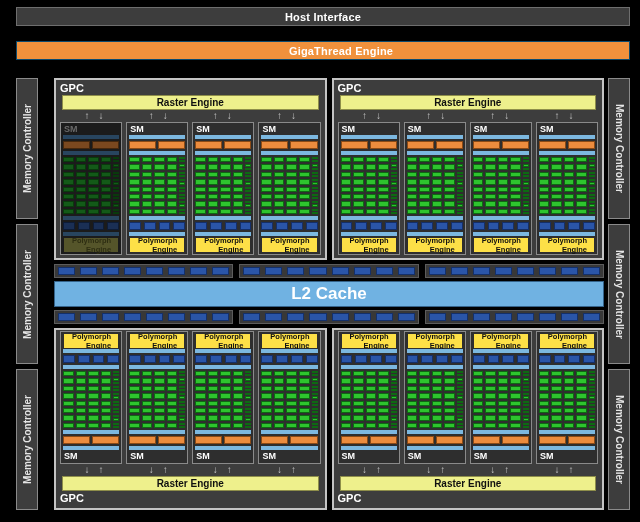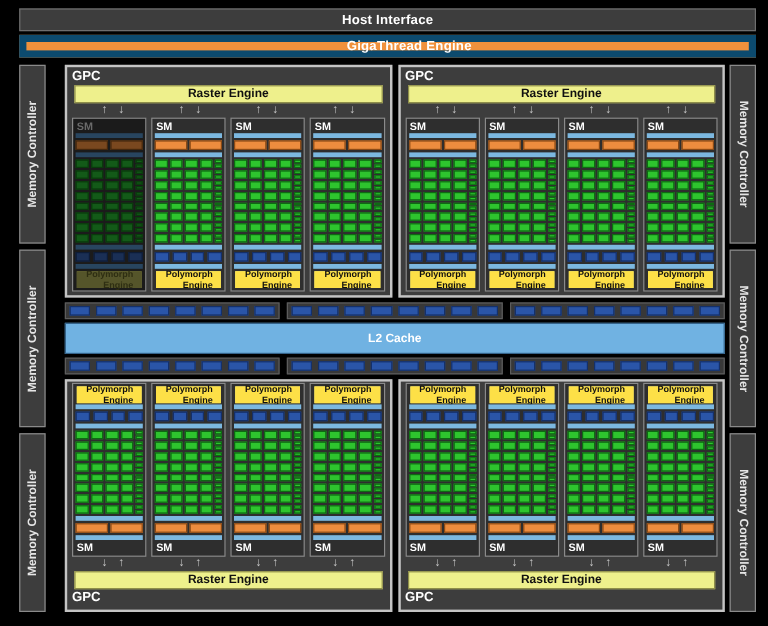--- a/index.html
+++ b/index.html
@@ -1,22 +1,22 @@
 <!DOCTYPE html>
 <html style="--background_black: #000000; --panel_gray: #3d3d3d; --border_light: #c4c4c4; --text_white: #ffffff; --arrow_gray: #c8c8c8; --gigathread_orange: #f0913c; --engine_yellow: #eef08c; --sm_light_blue: #7cb8e0; --sm_orange: #ec8c3e; --core_green: #2ec42e; --interconnect_blue: #2a55a8; --l2_blue: #70b2e2; --disabled_core_green: #135a18; --disabled_orange: #7a481f; --disabled_light_blue: #28455f; --disabled_interconnect_blue: #1a2f55; --disabled_engine_yellow: #8a8a40;"><head>
 <meta charset="utf-8">
 <style>
   html,body{margin:0;padding:0;background:#000;width:640px;height:522px;overflow:hidden;
     font-family:"Liberation Sans",sans-serif;font-weight:bold;}
   *{box-sizing:border-box;}
-  .root{position:absolute;inset:0;padding:7px 10px 12px 16px;display:flex;flex-direction:column;}
+  .root{position:absolute;inset:0;padding:7px 10px 12px 16px;display:flex;flex-direction:column;gap:12px;}
   .topbar{height:19px;display:flex;align-items:center;justify-content:center;
     color:var(--text_white);font-size:11px;letter-spacing:.2px;}
   .host{background:var(--panel_gray);border:1px solid #6e6e6e;margin-bottom:3px;}
-  .giga{background:var(--gigathread_orange);border:6px solid #0c4a6e;margin-bottom:6px;padding-left:36px;}
+  .giga{background:var(--gigathread_orange);border:1px solid #0c4a6e;margin-bottom:6px;padding-left:36px;}
   .main{flex:1;display:flex;gap:4px;min-height:0;}
   .mc-col{width:22px;display:flex;flex-direction:column;gap:5px;}
   .mc{flex:1;background:var(--panel_gray);border:1px solid #8a8a8a;display:flex;
     align-items:center;justify-content:center;color:#e6e6e6;font-size:10px;}
   .mc-col.left .mc span{writing-mode:vertical-rl;transform:rotate(180deg);}
   .mc-col.right .mc span{writing-mode:vertical-rl;}
   .center{flex:1;display:flex;flex-direction:column;min-width:0;padding-left:12px;}
   .gpc-row{flex:1;display:flex;gap:5px;min-height:0;}
   .gpc{flex:1;background:var(--panel_gray);border:2px solid var(--border_light);
     display:flex;flex-direction:column;padding:1px 4px 3px;min-width:0;}
@@ -50,21 +50,21 @@
   .sm.disabled .bar-orange>div{background:var(--disabled_orange);border-color:#45280e;}
   .sm.disabled .core,.sm.disabled .mini{background:var(--disabled_core_green);border-color:#093a0c;}
   .sm.disabled .bar-db>div{background:var(--disabled_interconnect_blue);border-color:#0e1c36;}
   .sm.disabled .poly{background:var(--disabled_engine_yellow);color:#2e2e12;border-color:#55552a;}
   .mid{flex:none;margin:4px 0;display:flex;flex-direction:column;gap:3px;}
   .rect-row{height:14px;display:flex;gap:6px;}
   .rect-group{flex:1;background:#383838;border:1px solid #5c5c5c;display:flex;
     align-items:center;gap:5px;padding:0 3px;}
   .rect{flex:1;height:8px;background:var(--interconnect_blue);border:1px solid #14306a;}
   .l2{height:26px;background:var(--l2_blue);border:1px solid #35638a;color:var(--text_white);
-    font-size:10px;display:flex;align-items:center;justify-content:center;}
+    font-size:17px;display:flex;align-items:center;justify-content:center;}
 </style>
 </head>
 <body>
 
 <div class="root">
   <div class="topbar host">
     <span>Host Interface</span>
   </div>
   <div class="topbar giga">
     <span>GigaThread Engine</span>

